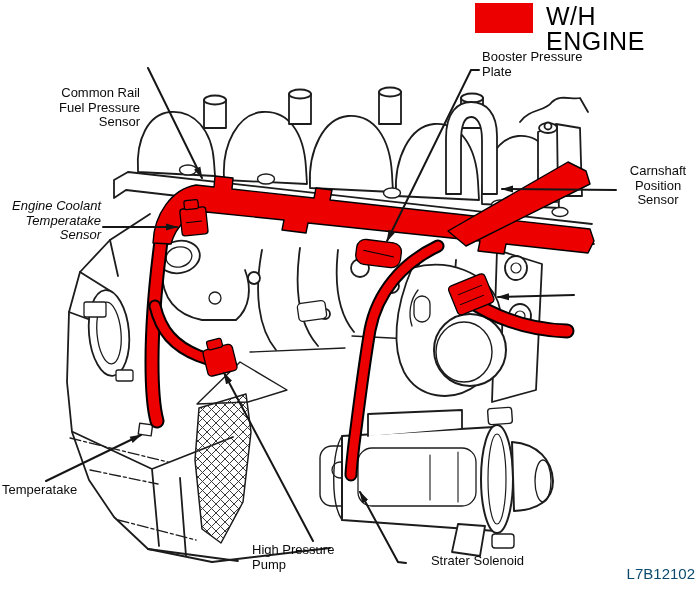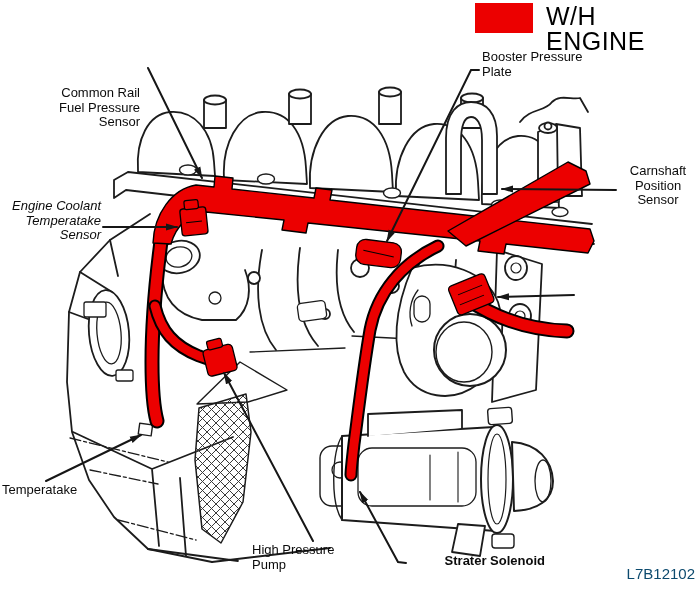--- a/index.html
+++ b/index.html
@@ -8,21 +8,21 @@
   #art{position:absolute;left:0;top:0;}
   .lbl{position:absolute;font:13px/1.12 "Liberation Sans",sans-serif;color:#0b0b0b;
        white-space:pre-line;}
   #lbl-common-rail{left:27px;top:54px;width:113px;text-align:right;margin-top:32px;}
   #lbl-booster{left:482px;top:50px;width:145px;text-align:left;}
   #lbl-camshaft{left:618px;top:164px;width:80px;text-align:center;}
   #lbl-coolant{left:0px;top:199px;width:101px;text-align:right;font-style:italic;}
   #lbl-throttle{left:577px;top:275px;width:75px;text-align:left;}
   #lbl-alternator{left:2px;top:483px;width:75px;text-align:left;}
   #lbl-hpp{left:252px;top:543px;width:122px;text-align:left;}
-  #lbl-starter{left:410px;top:554px;width:135px;text-align:right;font-weight:bold;}
+  #lbl-starter{left:410px;top:554px;width:135px;text-align:center;}
   #legend-label{position:absolute;left:546px;top:4px;font:500 25px/1 "Liberation Sans",sans-serif;
                 color:#000;letter-spacing:.5px;}
   #figure-code{position:absolute;right:5px;top:566px;font:500 15px/1 "Liberation Sans",sans-serif;
                color:#0c4a6e;}
 </style>
 </head>
 <body>
 
 <div id="stage">
 

